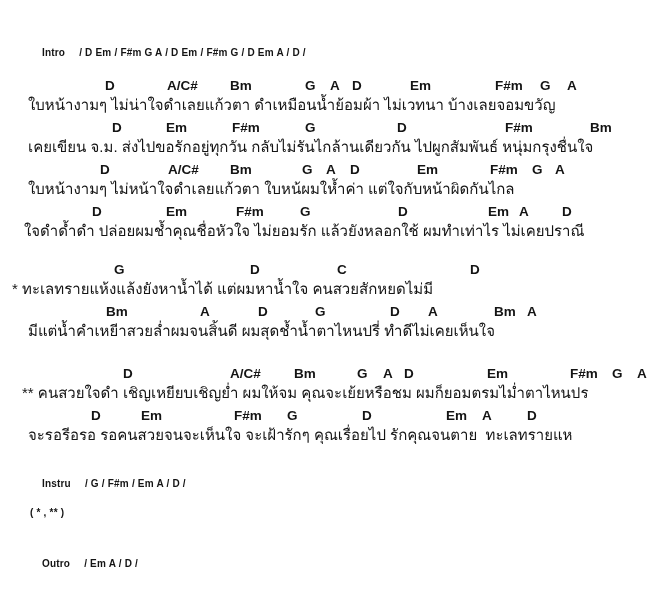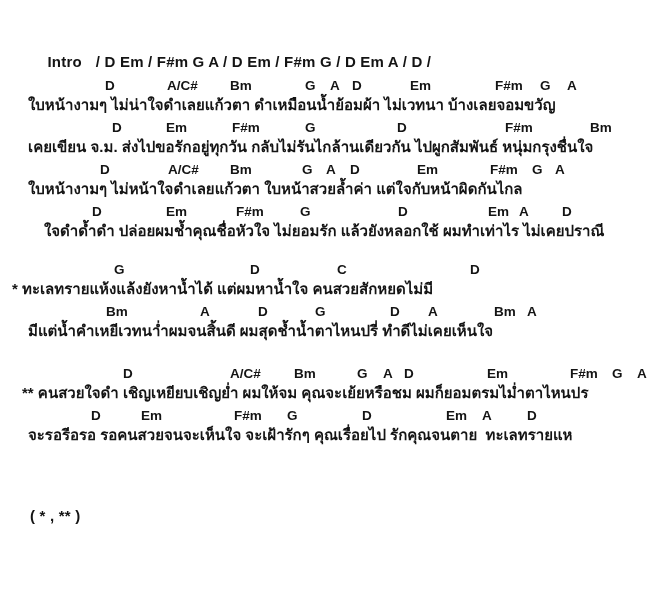--- a/index.html
+++ b/index.html
@@ -8,42 +8,42 @@
     width:670px;
     height:606px;
     background:#ffffff;
     color:#141414;
     font-family:"Liberation Sans","DejaVu Sans",sans-serif;
     overflow:hidden;
   }
   .label-line{
     position:absolute;
     font-weight:bold;
-    font-size:15px;
+    font-size:10px;
     white-space:pre;
     letter-spacing:0.2px;
   }
   .label-line .section-label{margin-right:14px;}
   .chord-row{
     position:absolute;
     left:0;
     width:100%;
     height:16px;
   }
   .chord{
     position:absolute;
     top:0;
     font-weight:bold;
     font-size:13.5px;
     white-space:pre;
   }
   .lyric{
     position:absolute;
     font-size:15px;
-    font-weight:bold;
+    font-weight:normal;
     line-height:20px;
     white-space:pre;
   }
 </style>
 </head>
 <body>
 
 <div class="sheet">
 
   <div class="label-line" style="top:36px;left:30px">
@@ -79,50 +79,50 @@
         <span class="chord" style="left: 168px;">A/C#</span>
         <span class="chord" style="left: 230px;">Bm</span>
         <span class="chord" style="left: 302px;">G</span>
         <span class="chord" style="left: 326px;">A</span>
         <span class="chord" style="left: 350px;">D</span>
         <span class="chord" style="left: 417px;">Em</span>
         <span class="chord" style="left: 490px;">F#m</span>
         <span class="chord" style="left: 532px;">G</span>
         <span class="chord" style="left: 555px;">A</span>
       </div>
-      <div class="lyric" style="top: 179px; left: 28px;">ใบหน้างามๆ ไม่หน้าใจดำเลยแก้วตา ใบหน้าสวยล้ำค่า แต่ใจกับหน้าผิดกันไกล</div>
+      <div class="lyric" style="top: 179px; left: 28px;">ใบหน้างามๆ ไม่หน้าใจดำเลยแก้วตา ใบหน้ผมให้ำค่า แต่ใจกับหน้าผิดกันไกล</div>
       <div class="chord-row" style="top: 204px;">
         <span class="chord" style="left: 92px;">D</span>
         <span class="chord" style="left: 166px;">Em</span>
         <span class="chord" style="left: 236px;">F#m</span>
         <span class="chord" style="left: 300px;">G</span>
         <span class="chord" style="left: 398px;">D</span>
         <span class="chord" style="left: 488px;">Em</span>
         <span class="chord" style="left: 519px;">A</span>
         <span class="chord" style="left: 562px;">D</span>
       </div>
-      <div class="lyric" style="top: 221px; left: 44px;">ใจดำด้ำดำ ปล่อยผมช้ำคุณชื่อหัวใจ ไม่ยอมรัก แล้วยังหลอกใช้ ผมทำเท่าไร ไม่เคยปราณี</div>
+      <div class="lyric" style="top: 221px; left: 24px;">ใจดำด้ำดำ ปล่อยผมช้ำคุณชื่อหัวใจ ไม่ยอมรัก แล้วยังหลอกใช้ ผมทำเท่าไร ไม่เคยปราณี</div>
       <div class="chord-row" style="top: 262px;">
         <span class="chord" style="left: 114px;">G</span>
         <span class="chord" style="left: 250px;">D</span>
         <span class="chord" style="left: 337px;">C</span>
         <span class="chord" style="left: 470px;">D</span>
       </div>
       <div class="lyric" style="top: 279px; left: 12px;">* ทะเลทรายแห้งแล้งยังหาน้ำได้ แต่ผมหาน้ำใจ คนสวยสักหยดไม่มี</div>
       <div class="chord-row" style="top: 304px;">
         <span class="chord" style="left: 106px;">Bm</span>
         <span class="chord" style="left: 200px;">A</span>
         <span class="chord" style="left: 258px;">D</span>
         <span class="chord" style="left: 315px;">G</span>
         <span class="chord" style="left: 390px;">D</span>
         <span class="chord" style="left: 428px;">A</span>
         <span class="chord" style="left: 494px;">Bm</span>
         <span class="chord" style="left: 527px;">A</span>
       </div>
-      <div class="lyric" style="top: 321px; left: 28px;">มีแต่น้ำคำเหยีเวทนา่ำผมจนสิ้นดี ผมสุดช้ำน้ำตาไหนปรี่ ทำดีไม่เคยเห็นใจ</div>
+      <div class="lyric" style="top: 321px; left: 28px;">มีแต่น้ำคำเหยีาสวยล่ำผมจนสิ้นดี ผมสุดช้ำน้ำตาไหนปรี่ ทำดีไม่เคยเห็นใจ</div>
       <div class="chord-row" style="top: 366px;">
         <span class="chord" style="left: 123px;">D</span>
         <span class="chord" style="left: 230px;">A/C#</span>
         <span class="chord" style="left: 294px;">Bm</span>
         <span class="chord" style="left: 357px;">G</span>
         <span class="chord" style="left: 383px;">A</span>
         <span class="chord" style="left: 404px;">D</span>
         <span class="chord" style="left: 487px;">Em</span>
         <span class="chord" style="left: 570px;">F#m</span>
         <span class="chord" style="left: 612px;">G</span>
@@ -135,17 +135,23 @@
         <span class="chord" style="left: 234px;">F#m</span>
         <span class="chord" style="left: 287px;">G</span>
         <span class="chord" style="left: 362px;">D</span>
         <span class="chord" style="left: 446px;">Em</span>
         <span class="chord" style="left: 482px;">A</span>
         <span class="chord" style="left: 527px;">D</span>
       </div>
       <div class="lyric" style="top: 425px; left: 28px;">จะรอรีอรอ รอคนสวยจนจะเห็นใจ จะเฝ้ารักๆ คุณเรื่อยไป รักคุณจนตาย  ทะเลทรายแห</div>
     </div>
 
+  <div class="label-line" style="top:467px;left:30px">
+    <span class="section-label">Instru</span><span>/ G / F#m / Em A / D /</span>
+  </div>
 
   <div class="label-line" style="top:507px;left:30px">( * , ** )</div>
 
+  <div class="label-line" style="top:547px;left:30px">
+    <span class="section-label">Outro</span><span>/ Em A / D /</span>
+  </div>
 
 </div>
 
 </body></html>

